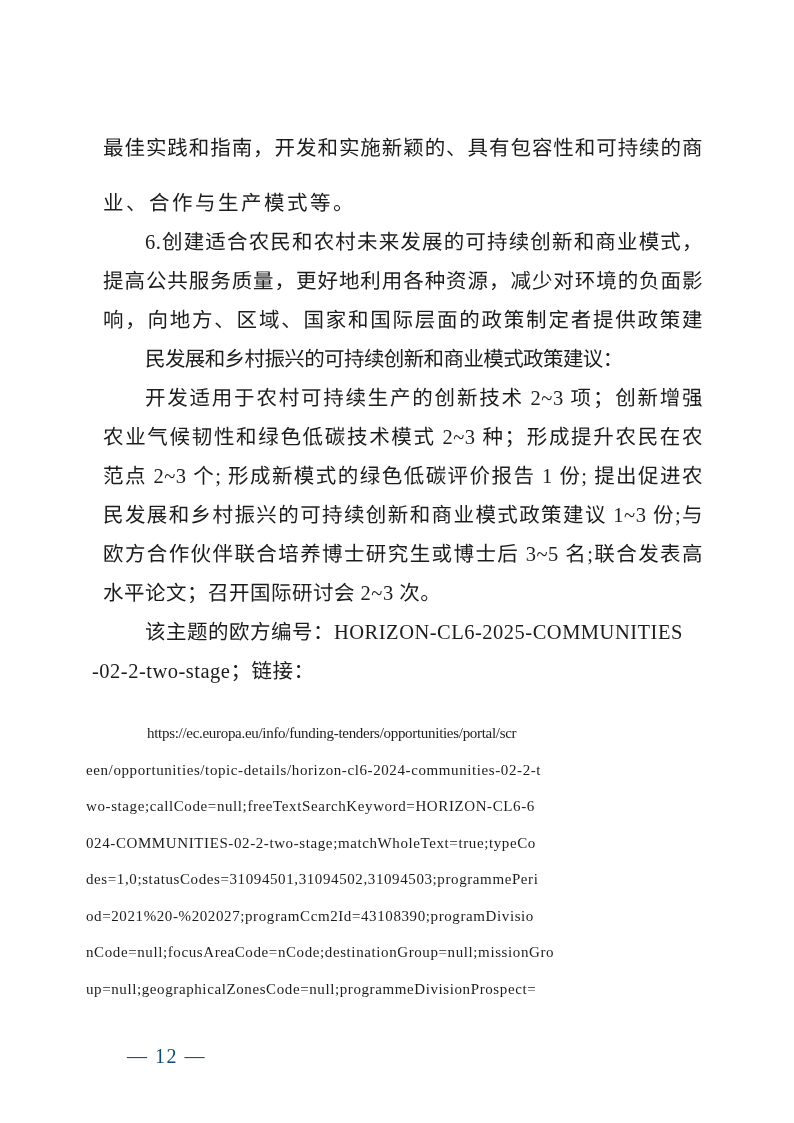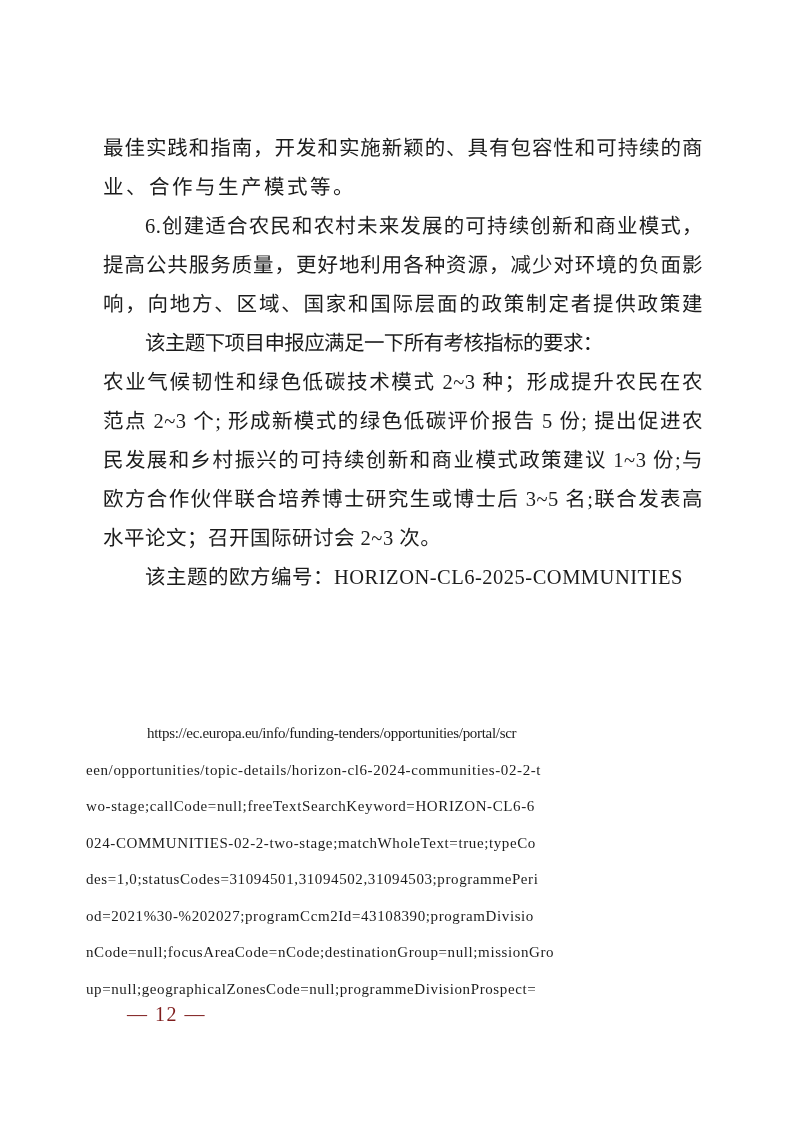--- a/index.html
+++ b/index.html
@@ -43,21 +43,21 @@
   }
   .zh-block .line.just::after {
     content: "";
     display: inline-block;
     width: 100%;
     height: 0;
   }
   .line.indent { padding-left: 42px; }
   .line.outdent { margin-left: -11px; }
   .line.tight { letter-spacing: -0.6px; }
-  .line.wide { letter-spacing: 2.5px; }
+  .line.wide { letter-spacing: 2.5px; margin-top: 16px; }
   
   .url-block {
     position: absolute;
     left: 86px;
     top: 715px;
     width: 604px;
   }
   .url-block .line {
     height: 36.5px;
     line-height: 36.5px;
@@ -65,50 +65,52 @@
     letter-spacing: 0.6px;
     white-space: nowrap;
   }
   .url-block .line.first {
     padding-left: 61px;
     letter-spacing: -0.3px;
   }
   .footer {
     position: absolute;
     left: 127px;
-    top: 1002px;
+    top: 1044px;
     height: 24px;
     line-height: 24px;
     font-size: 20px;
     letter-spacing: 1.5px;
-    color: #7f1d1d;
+    color: #0c4a6e;
   }
 </style>
 </head>
 <body style="background: rgb(255, 255, 255); color: rgb(28, 28, 28);">
 
 <div class="page">
   <div class="zh-block">
       <div class="line just">最佳实践和指南，开发和实施新颖的、具有包容性和可持续的商</div>
       <div class="line wide">业、合作与生产模式等。</div>
       <div class="line just indent">6.创建适合农民和农村未来发展的可持续创新和商业模式，</div>
       <div class="line just">提高公共服务质量，更好地利用各种资源，减少对环境的负面影</div>
       <div class="line just">响，向地方、区域、国家和国际层面的政策制定者提供政策建议。</div>
-      <div class="line indent tight">该主题下项目申报应满足一下所有考核指标的要求：</div>
+      <div class="line indent tight">民发展和乡村振兴的可持续创新和商业模式政策建议：</div>
+      <div class="line just indent">开发适用于农村可持续生产的创新技术 2~3 项；创新增强</div>
       <div class="line just">农业气候韧性和绿色低碳技术模式 2~3 种；形成提升农民在农</div>
-      <div class="line just">范点 2~3 个; 形成新模式的绿色低碳评价报告 5 份; 提出促进农</div>
+      <div class="line just">范点 2~3 个; 形成新模式的绿色低碳评价报告 1 份; 提出促进农</div>
       <div class="line just">民发展和乡村振兴的可持续创新和商业模式政策建议 1~3 份;与</div>
       <div class="line just">欧方合作伙伴联合培养博士研究生或博士后 3~5 名;联合发表高</div>
       <div class="line">水平论文；召开国际研讨会 2~3 次。</div>
       <div class="line indent">该主题的欧方编号：HORIZON-CL6-2025-COMMUNITIES</div>
+      <div class="line outdent">-02-2-two-stage；链接：</div>
     </div>
   <div class="url-block">
       <div class="line first">https://ec.europa.eu/info/funding-tenders/opportunities/portal/scr</div>
       <div class="line">een/opportunities/topic-details/horizon-cl6-2024-communities-02-2-t</div>
       <div class="line">wo-stage;callCode=null;freeTextSearchKeyword=HORIZON-CL6-6</div>
       <div class="line">024-COMMUNITIES-02-2-two-stage;matchWholeText=true;typeCo</div>
       <div class="line">des=1,0;statusCodes=31094501,31094502,31094503;programmePeri</div>
-      <div class="line">od=2021%30-%202027;programCcm2Id=43108390;programDivisio</div>
+      <div class="line">od=2021%20-%202027;programCcm2Id=43108390;programDivisio</div>
       <div class="line">nCode=null;focusAreaCode=nCode;destinationGroup=null;missionGro</div>
       <div class="line">up=null;geographicalZonesCode=null;programmeDivisionProspect=</div>
     </div>
   <div class="footer">— 12 —</div>
 </div>
 
 </body></html>

